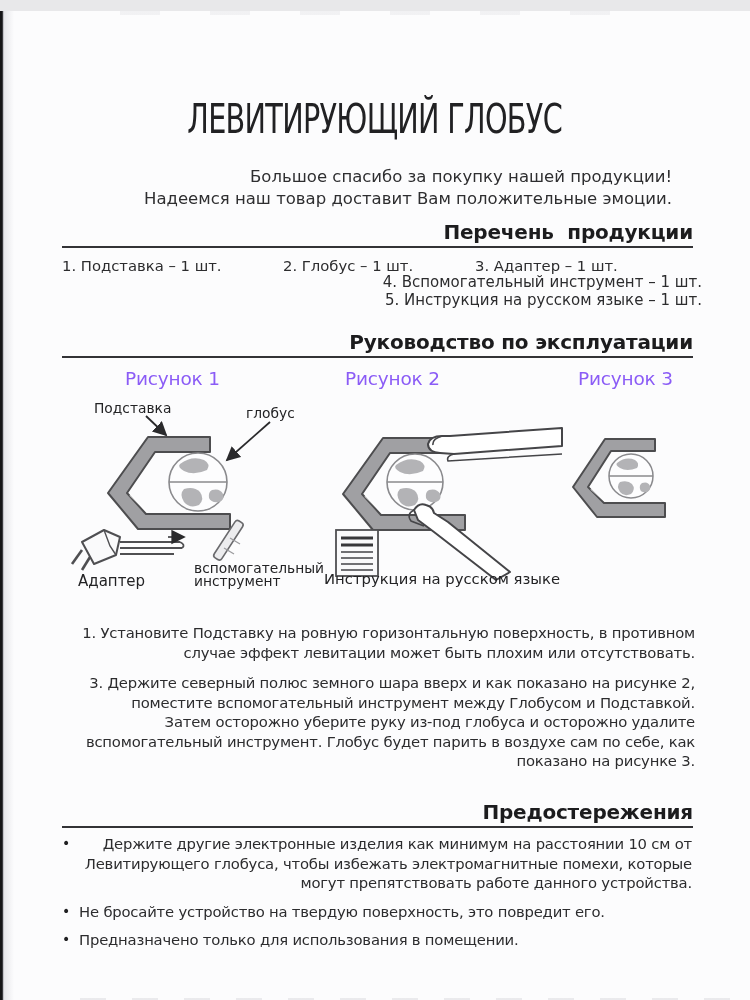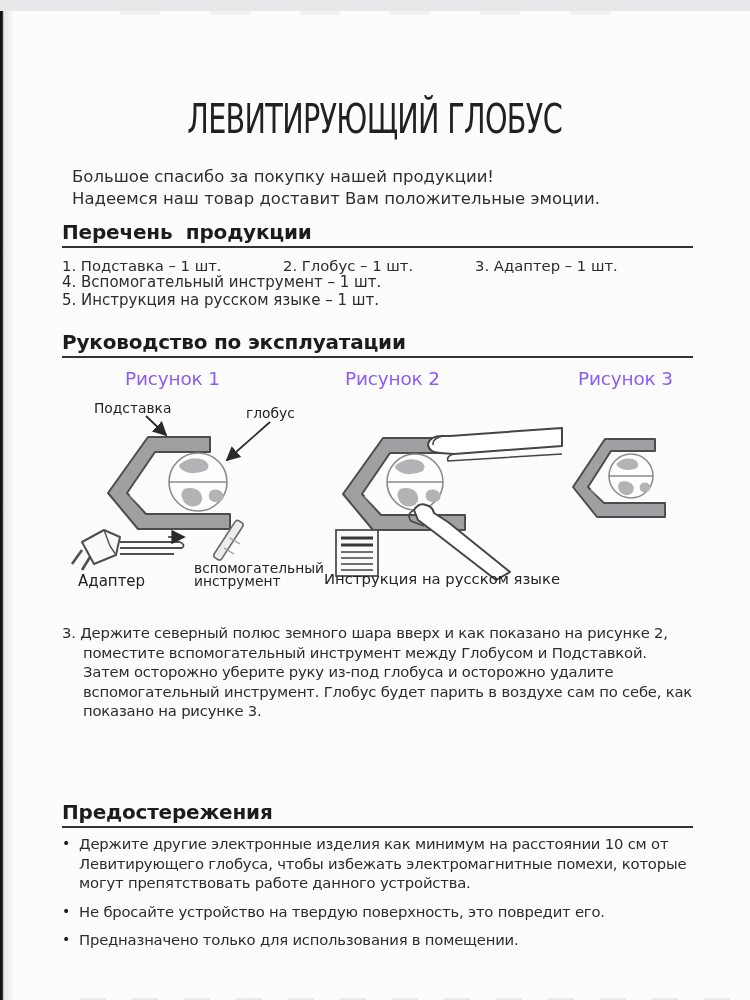--- a/index.html
+++ b/index.html
@@ -2,21 +2,21 @@
 <html><head>
 <meta charset="utf-8">
 <style>
   html,body{margin:0;padding:0;background:#e8e8ea;}
   .page{
     position:relative;width:750px;height:1000px;margin:11px auto;
     background:#fcfcfd;overflow:hidden;
     font-family:"DejaVu Sans","Liberation Sans",sans-serif;
     color:#2c2c2e;
   }
-  .abs{position:absolute;}
+  .abs{position:absolute;text-align:right;}
   
   .edge-left{left:0;top:0;width:4px;height:1000px;background:linear-gradient(90deg,#151517 0 2px,#3a3a3e 2px 3px,rgba(90,90,100,.35) 3px 4px);}
   .edge-shadow{left:4px;top:0;width:10px;height:1000px;background:linear-gradient(90deg,rgba(120,120,135,.16),rgba(120,120,135,0));}
   .noise-bottom{left:80px;top:987px;width:660px;height:9px;opacity:.5;
     background:repeating-linear-gradient(90deg,rgba(110,110,125,.25) 0 26px,rgba(110,110,125,0) 26px 52px);}
   .noise-top{left:120px;top:0;width:500px;height:4px;opacity:.25;
     background:repeating-linear-gradient(90deg,rgba(110,110,125,.3) 0 40px,transparent 40px 90px);}
   
   .title-wrap{left:0;top:84px;width:750px;text-align:center;}
   .title{display:inline-block;font-size:41px;font-weight:500;color:#212123;letter-spacing:-1px;
@@ -176,20 +176,21 @@
       </g>
     </svg>
 
     <div class="fig-label lbl-adapter">Адаптер</div>
     <div class="fig-label lbl-tool1">вспомогательный</div>
     <div class="fig-label lbl-tool2">инструмент</div>
     <div class="fig-label lbl-manual">Инструкция на русском языке</div>
   </div>
 
   <div class="abs steps">
+    <div class="step">1. Установите Подставку на ровную горизонтальную поверхность, в противном случае эффект левитации может быть плохим или отсутствовать.</div>
     <div class="step">3. Держите северный полюс земного шара вверх и как показано на рисунке 2, поместите вспомогательный инструмент между Глобусом и Подставкой. Затем осторожно уберите руку из-под глобуса и осторожно удалите вспомогательный инструмент. Глобус будет парить в воздухе сам по себе, как показано на рисунке 3.</div>
   </div>
 
   <div class="abs sec-heading h-cautions">Предостережения</div>
 
   <div class="abs cautions">
     <div class="caution">
       <span class="dot">•</span>
       <span>Держите другие электронные изделия как минимум на расстоянии 10 см от Левитирующего глобуса, чтобы избежать электромагнитные помехи, которые могут препятствовать работе данного устройства.</span>
     </div>

